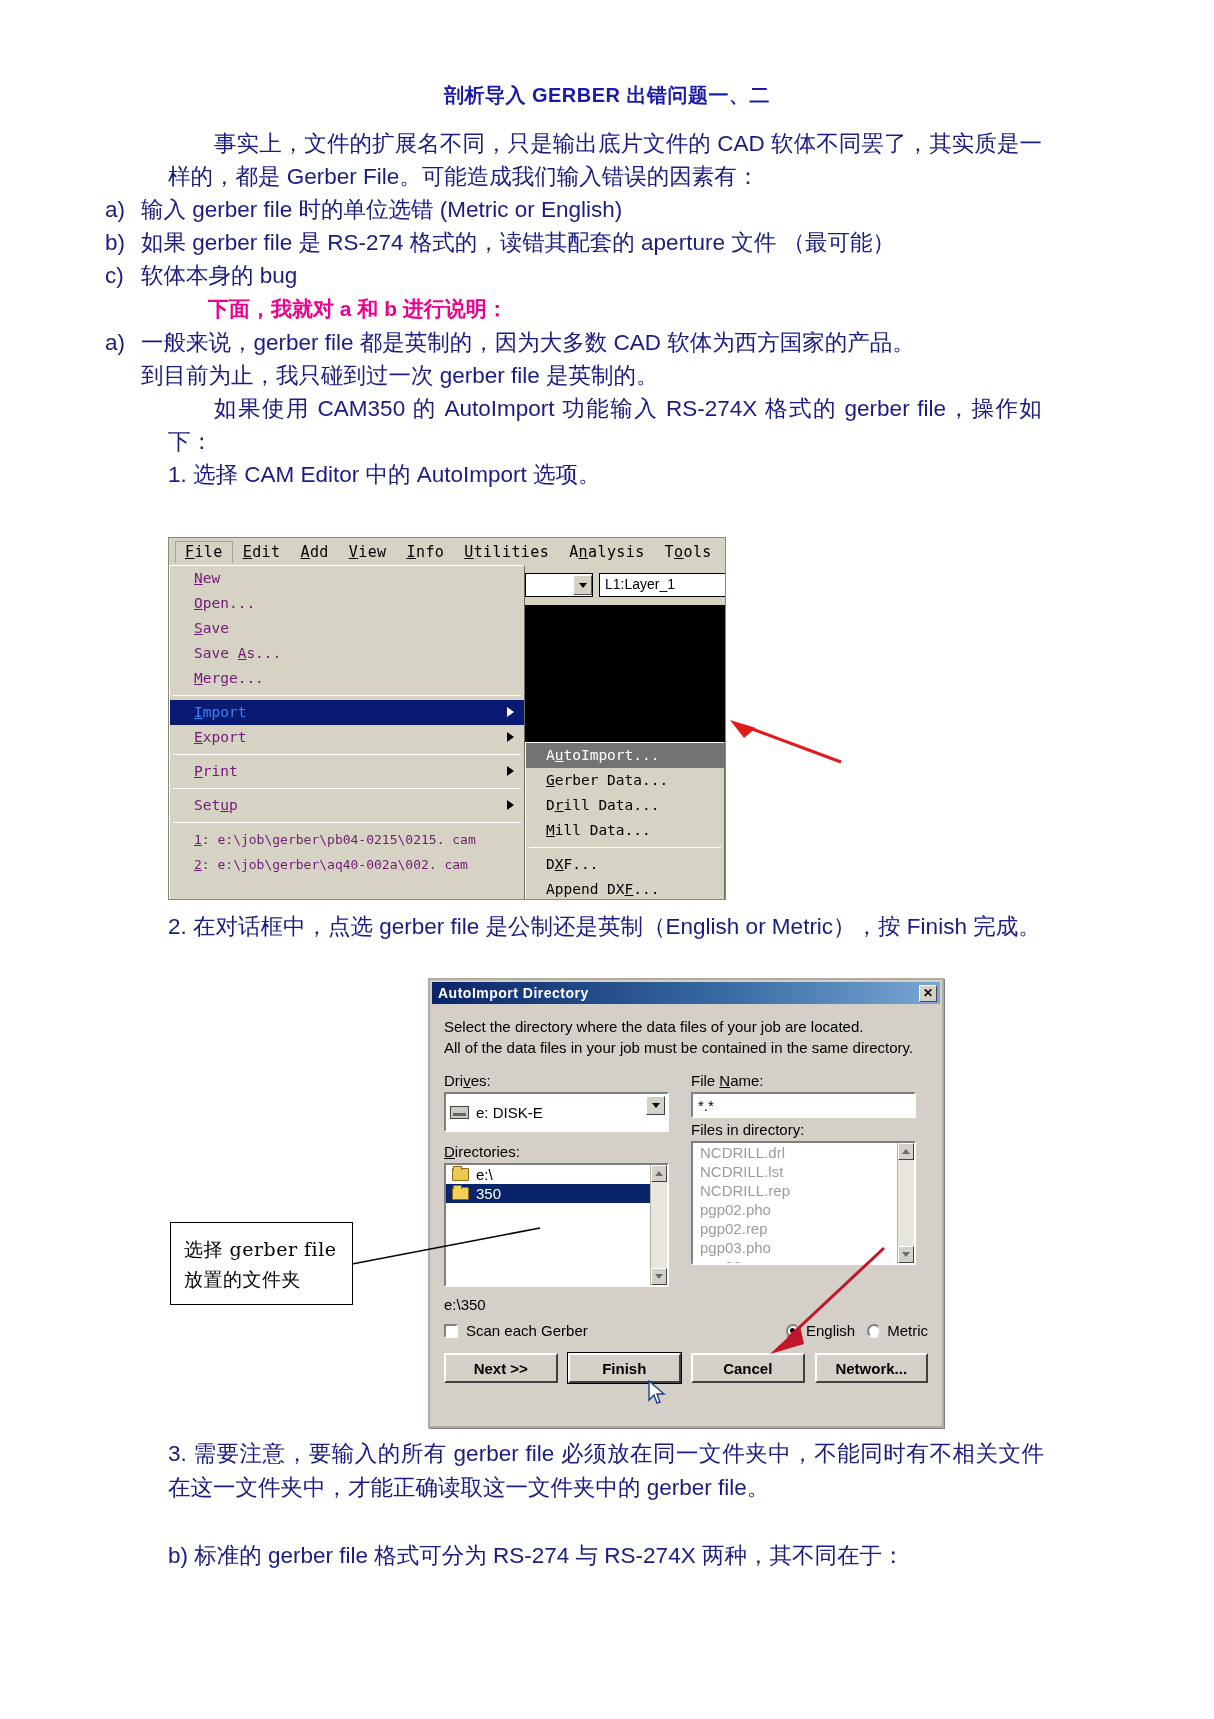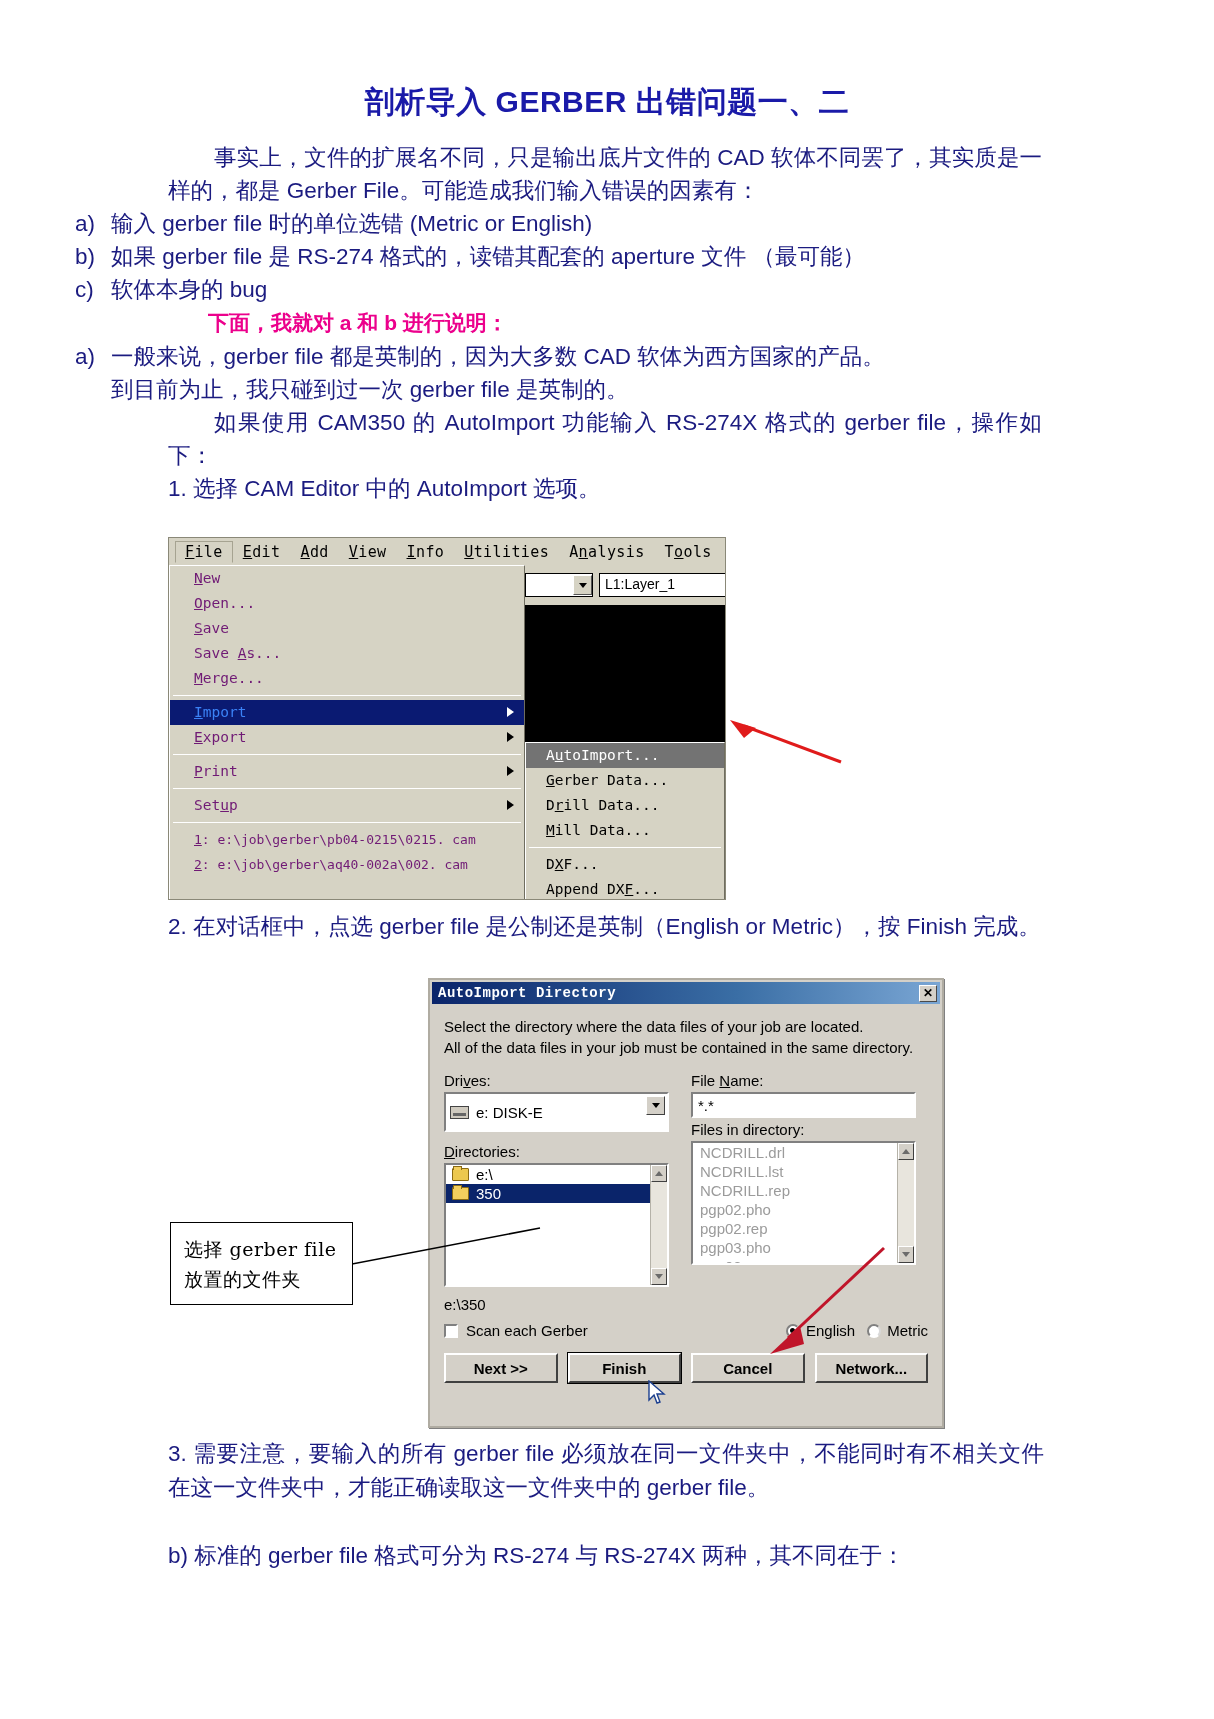--- a/index.html
+++ b/index.html
@@ -10,40 +10,40 @@
     font-family:"Liberation Sans", sans-serif;
     color:#1b1b8f;
     position:relative;
     overflow:hidden;
   }
   .page { position:relative; width:1214px; height:1719px; padding:0; }
 
   
   .doc-title {
     text-align:center;
-    font-size:30px;
+    font-size:20px;
     font-weight:bold;
     color:#1a1aa8;
     margin:82px 0 18px 0;
     letter-spacing:0.5px;
   }
   .para {
     font-size:22.5px;
     line-height:33px;
     color:#1b1b80;
     margin:0 0 0 0;
     padding:0 172px 0 168px;
     text-align:justify;
   }
   .para.indent { text-indent:46px; }
   .list-line {
     font-size:22.5px;
     line-height:33px;
     color:#1b1b80;
-    padding-left:75px;
+    padding-left:105px;
     padding-right:170px;
     position:relative;
   }
   .list-line .mk { display:inline-block; width:36px; }
   .list-line .body-ind { display:block; padding-left:36px; }
   .pink {
     color:#ec008c;
     font-weight:bold;
     font-size:21px;
     line-height:34px;
@@ -164,21 +164,21 @@
   }
   .dlg-tb {
     height:22px;
     background:linear-gradient(90deg,#0a246a 0%, #3a6ea5 60%, #7aa6d4 100%);
     display:flex;align-items:center;justify-content:space-between;
     padding:0 3px 0 6px;
     margin:2px;
   }
   .dlg-tb .t {
     color:#fff;font-size:14px;font-weight:bold;
-    font-family:Liberation Mono, monospace;letter-spacing:0.5px;
+    font-family:Liberation Sans, sans-serif;letter-spacing:0.5px;
   }
   .dlg-close {
     width:18px;height:17px;background:#d4d0c8;
     border:1px solid #fff;border-right-color:#4a4a4a;border-bottom-color:#4a4a4a;
     display:flex;align-items:center;justify-content:center;
     font-size:12px;font-weight:bold;color:#000;line-height:1;
   }
   .dlg-inner { padding:10px 14px 8px 14px; }
   .dlg-desc { font-size:15px; color:#000; line-height:21px; }
   .grid2 { display:flex; gap:22px; margin-top:14px; }

